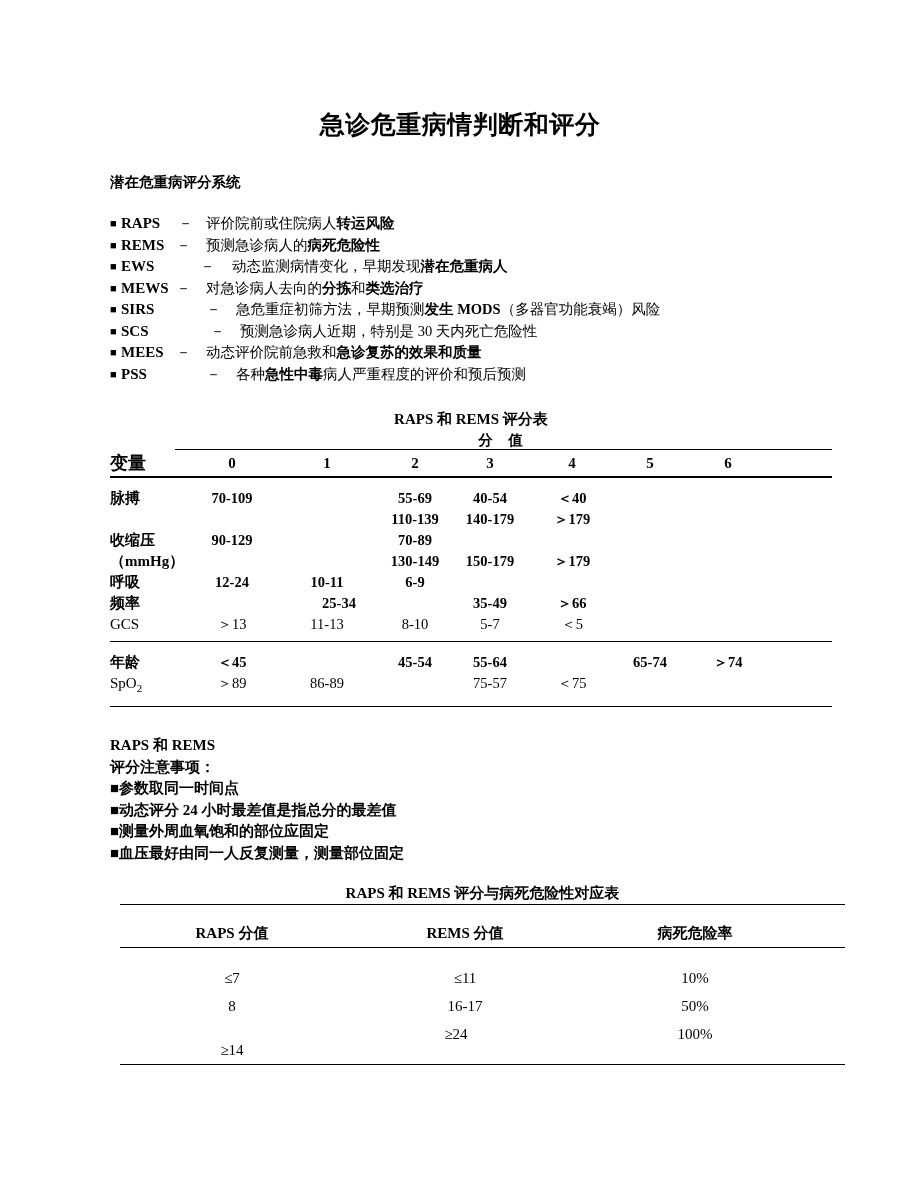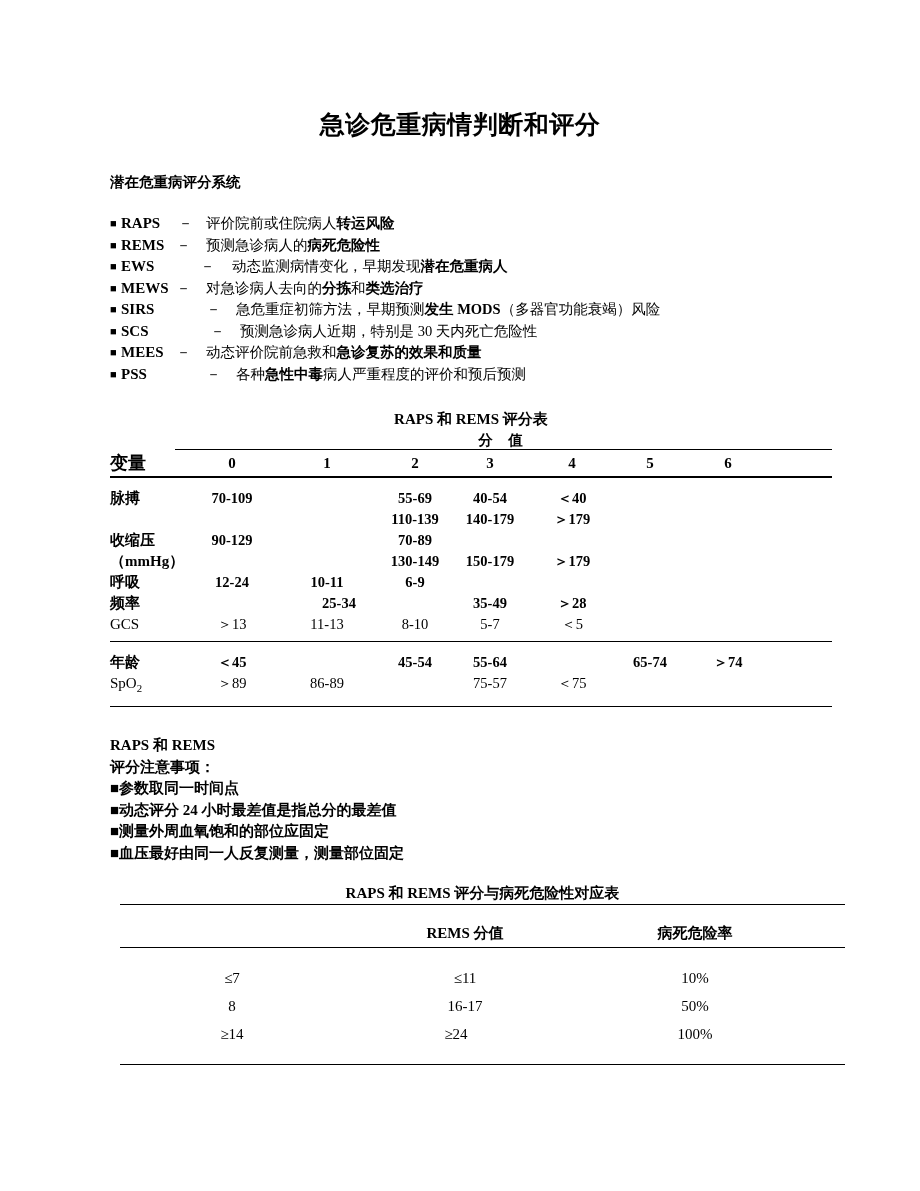--- a/index.html
+++ b/index.html
@@ -326,21 +326,21 @@
         <div class="t1-row">
           <div class="rowlabel bold">呼吸</div>
           <div class="cell bold" style="left: 77px; width: 90px;">12-24</div>
           <div class="cell bold" style="left: 172px; width: 90px;">10-11</div>
           <div class="cell bold" style="left: 260px; width: 90px;">6-9</div>
         </div>
         <div class="t1-row">
           <div class="rowlabel bold">频率</div>
           <div class="cell bold" style="left: 184px; width: 90px;">25-34</div>
           <div class="cell bold" style="left: 335px; width: 90px;">35-49</div>
-          <div class="cell bold" style="left: 417px; width: 90px;">＞28</div>
+          <div class="cell bold" style="left: 417px; width: 90px;">＞66</div>
         </div>
         <div class="t1-row">
           <div class="rowlabel">GCS</div>
           <div class="cell" style="left: 77px; width: 90px;">＞13</div>
           <div class="cell" style="left: 172px; width: 90px;">11-13</div>
           <div class="cell" style="left: 260px; width: 90px;">8-10</div>
           <div class="cell" style="left: 335px; width: 90px;">5-7</div>
           <div class="cell" style="left: 417px; width: 90px;">＜5</div>
         </div>
       </div>
@@ -377,38 +377,39 @@
         <div class="notes-line">■测量外周血氧饱和的部位应固定</div>
         <div class="notes-line">■血压最好由同一人反复测量，测量部位固定</div>
       </div>
   </div>
 
   <div class="t2">
     <div class="t2-caption">RAPS 和 REMS 评分与病死危险性对应表</div>
     <div class="t2-rule"></div>
     <div class="t2-gap-14"></div>
     <div class="t2-headrow" id="t2-head">
+        <div class="t2-cell head" style="left: 32px; width: 160px;">RAPS 分值</div>
         <div class="t2-cell head" style="left: 265px; width: 160px;">REMS 分值</div>
         <div class="t2-cell head" style="left: 495px; width: 160px;">病死危险率</div>
       </div>
     <div class="t2-rule"></div>
     <div class="t2-gap-16"></div>
     <div id="t2-body">
         <div class="t2-datarow">
           <div class="t2-cell" style="left: 32px; width: 160px;">≤7</div>
           <div class="t2-cell" style="left: 265px; width: 160px;">≤11</div>
           <div class="t2-cell" style="left: 495px; width: 160px;">10%</div>
         </div>
         <div class="t2-datarow">
           <div class="t2-cell" style="left: 32px; width: 160px;">8</div>
           <div class="t2-cell" style="left: 265px; width: 160px;">16-17</div>
           <div class="t2-cell" style="left: 495px; width: 160px;">50%</div>
         </div>
         <div class="t2-datarow">
-          <div class="t2-cell" style="left: 32px; width: 160px;">≥14</div>
+          <div class="t2-cell" style="left: 32px; width: 160px; margin-top: 16px;">≥14</div>
           <div class="t2-cell" style="left: 256px; width: 160px;">≥24</div>
           <div class="t2-cell" style="left: 495px; width: 160px;">100%</div>
         </div>
       </div>
     <div class="t2-gap-16"></div>
     <div class="t2-rule"></div>
   </div>
 
 </div>
 

